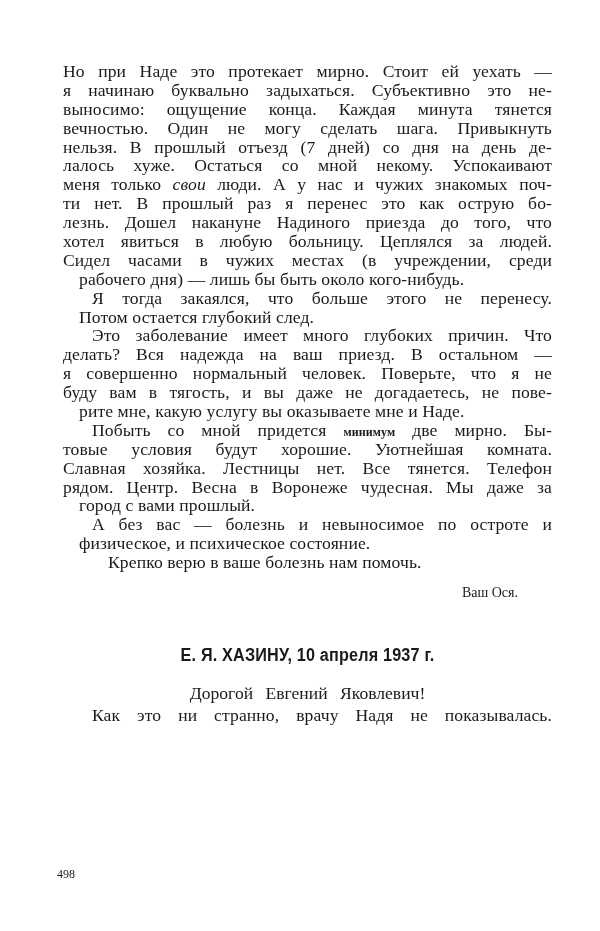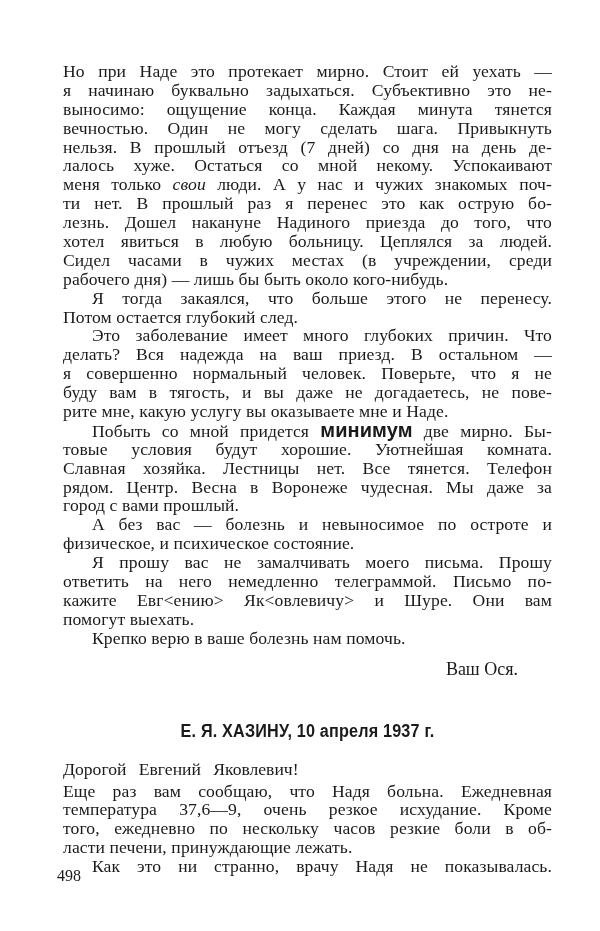--- a/index.html
+++ b/index.html
@@ -25,63 +25,64 @@
       font-size: 17.6px;
       line-height: 18.9px;
       height: 18.9px;
       white-space: nowrap;
       text-align: justify;
       text-align-last: justify;
       letter-spacing: 0.1px;
     }
     .line.last {
       text-align-last: left;
+      margin-left: 16px;
     }
     .line.indent {
       padding-left: 29px;
     }
     .sig {
-      font-size: 18px;
+      font-size: 14px;
       line-height: 18.9px;
       height: 18.9px;
       text-align: right;
       padding-right: 34px;
       margin-top: 12px;
     }
     .heading {
       font-size: 17.6px;
       font-weight: bold;
       font-family: "Liberation Sans", "DejaVu Sans", sans-serif;
       text-align: center;
       margin-top: 42px;
       height: 20px;
       line-height: 20px;
       letter-spacing: 0.2px;
       transform: scaleX(0.92);
     }
     .salutation {
       font-size: 17.6px;
       line-height: 18.9px;
-      text-align: left;
+      text-align: center;
       margin-top: 19px;
       height: 22px;
       word-spacing: 8px;
     }
     .page-number {
       position: absolute;
       left: 57px;
       top: 867px;
-      font-size: 16px;
+      font-size: 12px;
       font-family: "Liberation Serif", "DejaVu Serif", serif;
     }
     em { font-style: italic; }
     b.emph {
-      font-family: Liberation Sans, sans-serif;
+      font-family: Liberation Serif, serif;
       font-weight: bold;
-      font-size: 20px;
+      font-size: 12px;
     }
   </style>
 </head>
 <body>
 
 <div class="page">
 
   <div>
     <div class="line">Но при Наде это протекает мирно. Стоит ей уехать —</div>
     <div class="line">я начинаю буквально задыхаться. Субъективно это не-</div>
@@ -116,42 +117,30 @@
     <div class="line">Славная хозяйка. Лестницы нет. Все тянется. Телефон</div>
     <div class="line">рядом. Центр. Весна в Воронеже чудесная. Мы даже за</div>
     <div class="line last">город с вами прошлый.</div>
   </div>
 
   <div>
     <div class="line indent">А без вас — болезнь и невыносимое по остроте и</div>
     <div class="line last">физическое, и психическое состояние.</div>
   </div>
 
-  <div>
-    <div class="line indent">Я прошу вас не замалчивать моего письма. Прошу</div>
-    <div class="line">ответить на него немедленно телеграммой. Письмо по-</div>
-    <div class="line">кажите Евг&lt;ению&gt; Як&lt;овлевичу&gt; и Шуре. Они вам</div>
-    <div class="line last">помогут выехать.</div>
-  </div>
 
   <div>
     <div class="line indent last">Крепко верю в ваше болезнь нам помочь.</div>
   </div>
 
   <div class="sig">Ваш Ося.</div>
 
   <div class="heading">Е. Я. ХАЗИНУ, 10 апреля 1937 г.</div>
   <div class="salutation">Дорогой Евгений Яковлевич!</div>
 
-  <div>
-    <div class="line">Еще раз вам сообщаю, что Надя больна. Ежедневная</div>
-    <div class="line">температура 37,6—9, очень резкое исхудание. Кроме</div>
-    <div class="line">того, ежедневно по нескольку часов резкие боли в об-</div>
-    <div class="line last">ласти печени, принуждающие лежать.</div>
-  </div>
 
   <div>
     <div class="line indent">Как это ни странно, врачу Надя не показывалась.</div>
   </div>
 
 </div>
 
 <div class="page-number">498</div>
 
 </body></html>

